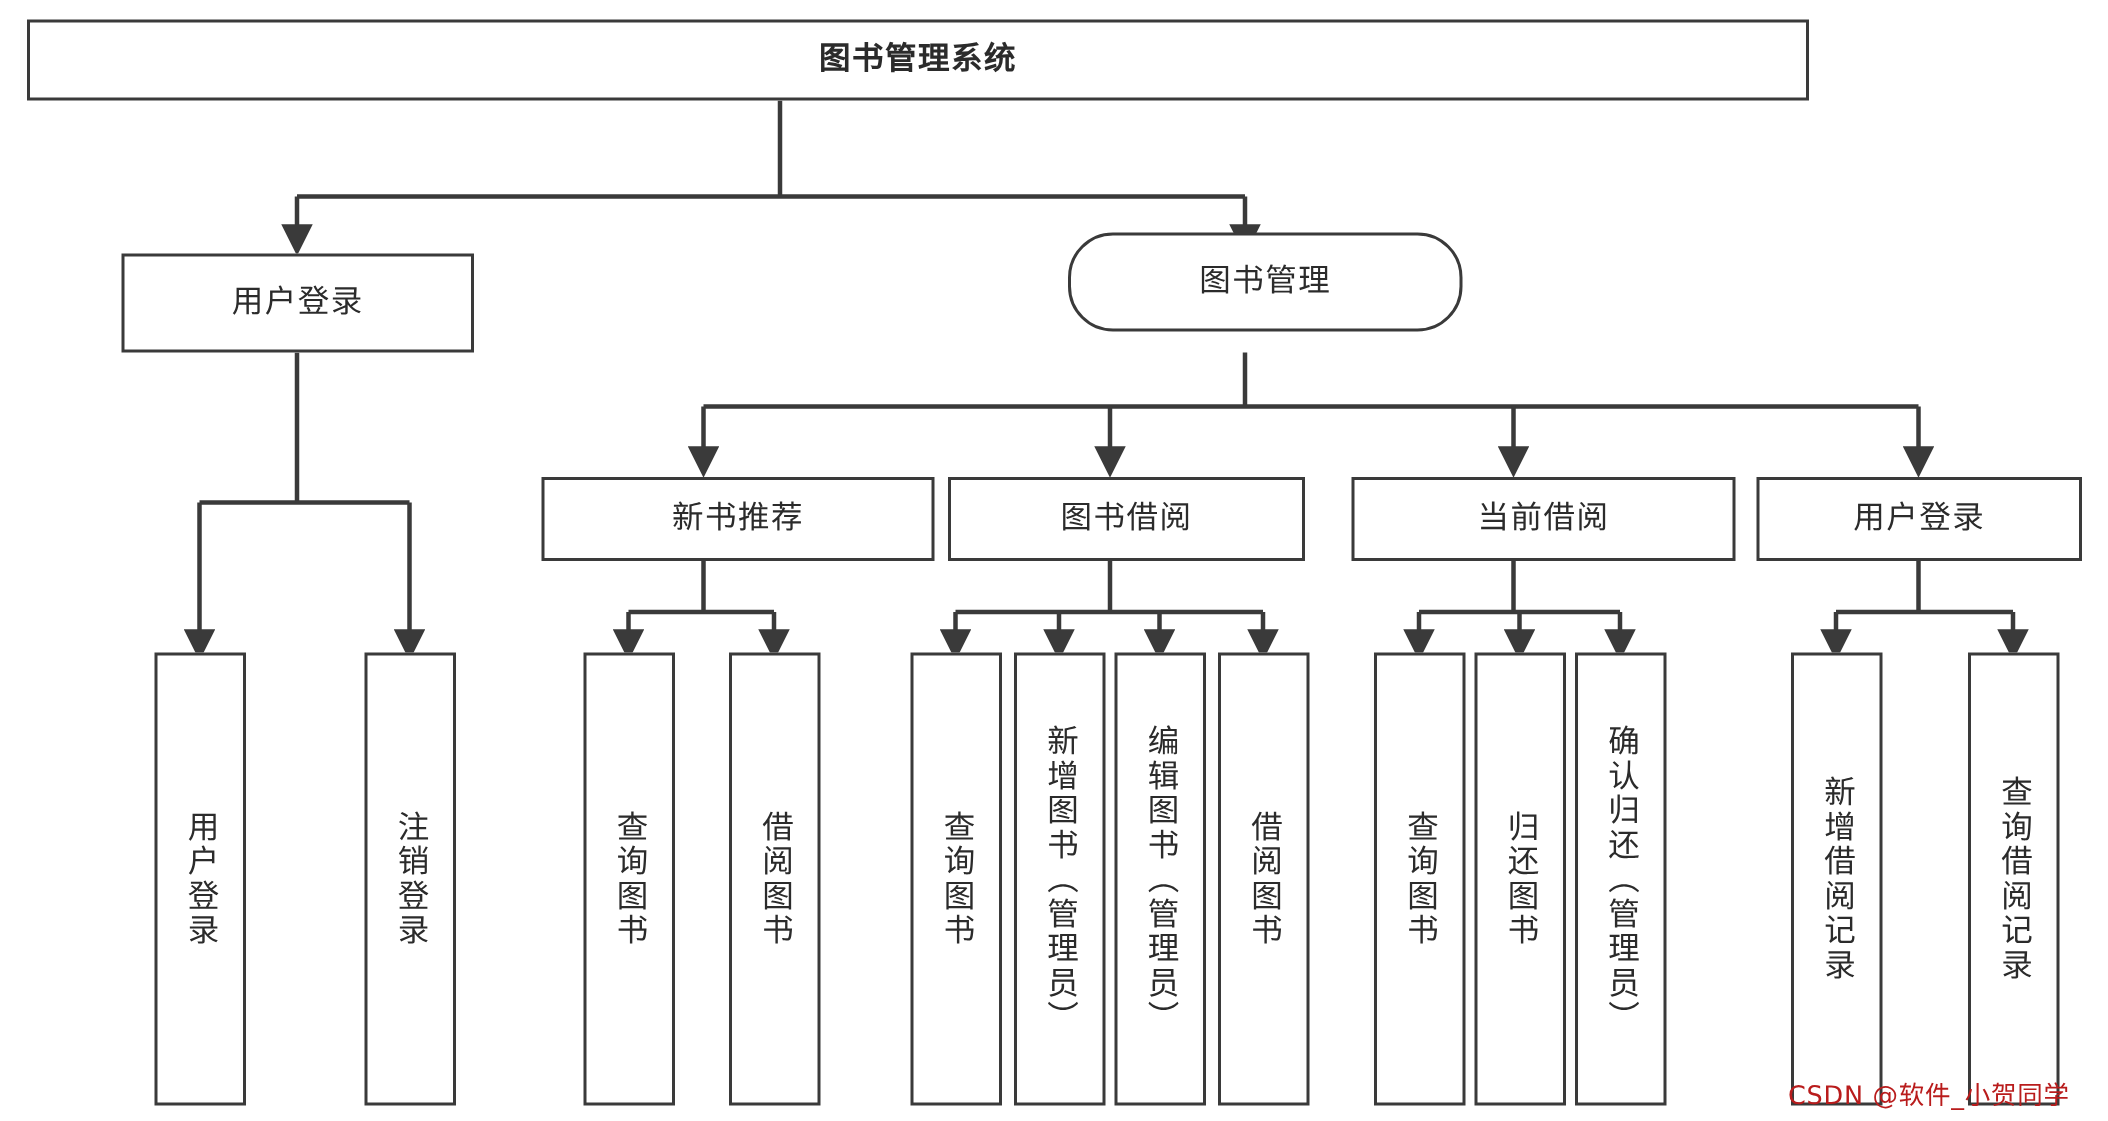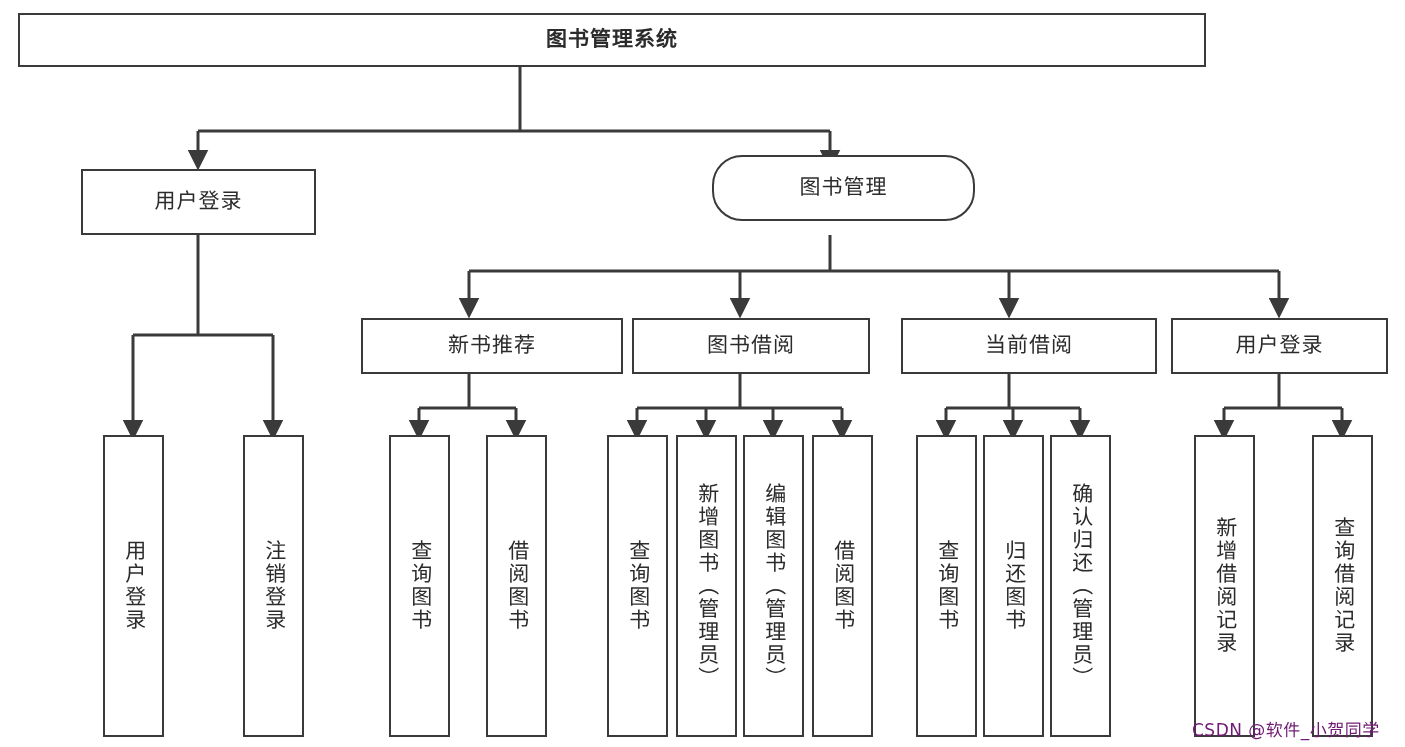--- a/index.html
+++ b/index.html
@@ -51,21 +51,21 @@
   }
   .node .node-label {
     display: block;
   }
   .node.vertical .node-label {
     writing-mode: vertical-rl;
     text-orientation: upright;
   }
   #watermark {
     position: absolute;
-    color: #701a75;
+    color: #b91c1c;
     font-size: 17px;
     letter-spacing: 0.5px;
     white-space: nowrap;
     user-select: none;
   }
 </style>
 </head>
 <body>
 
 <div id="diagram-root">

